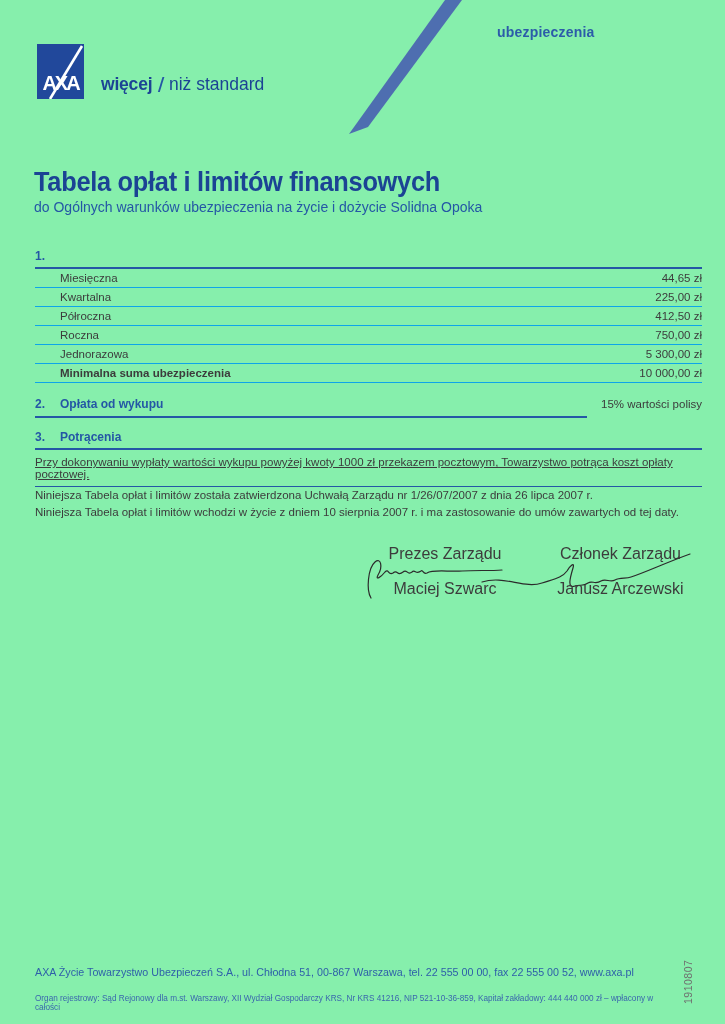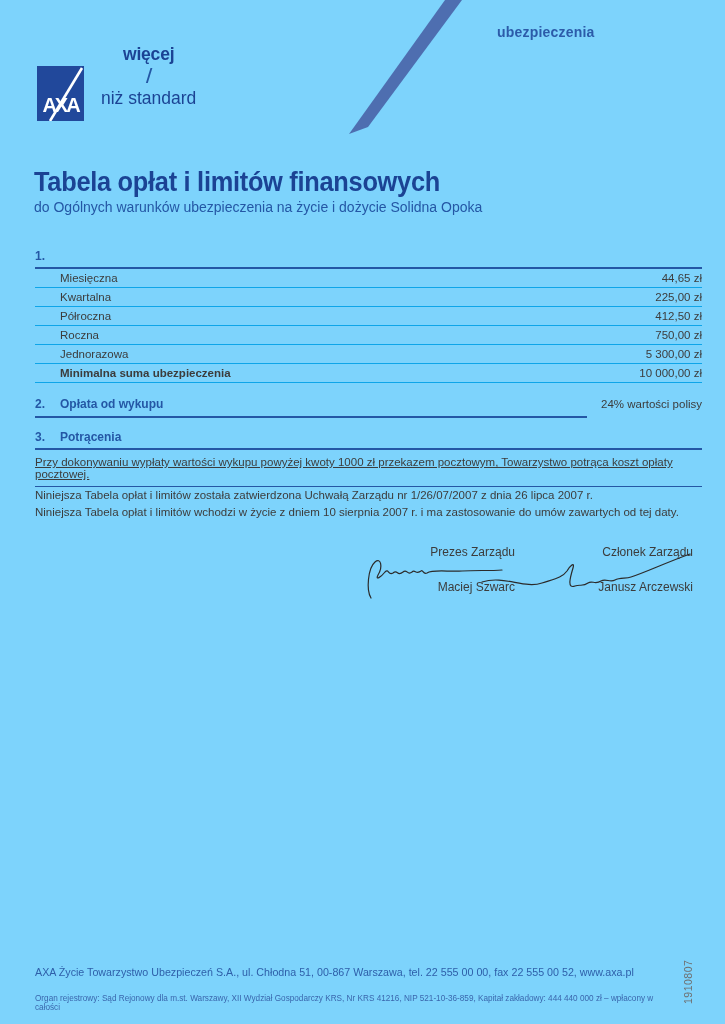--- a/index.html
+++ b/index.html
@@ -1,25 +1,25 @@
 <!DOCTYPE html>
 <html lang="pl"><head>
 <meta charset="utf-8">
 <style>
   * { margin:0; padding:0; box-sizing:border-box; }
   body { background:#ffffff; font-family:"Liberation Sans", sans-serif; }
-  .page { position:relative; width:725px; height:1024px; background:#7dd3fc; overflow:hidden; }
+  .page { position:relative; width:725px; height:1024px; background:#86efac; overflow:hidden; }
 
   
   .stripe-svg { position:absolute; top:0; left:0; }
   .brand-tag { position:absolute; left:497px; top:24px; font-size:14px; font-weight:bold; color:#2c5ba9; letter-spacing:0.2px; }
 
   .logo { position:absolute; left:37px; top:44px; display:flex; align-items:flex-end; }
   .logo-square { position:relative; width:47px; height:55px; background:#21489b; flex:0 0 auto; }
-  .slogan { display:flex; align-items:center; margin-left:17px; margin-bottom:12px; white-space:nowrap;flex-direction:column; }
+  .slogan { display:flex; align-items:flex-start; margin-left:17px; margin-bottom:2px; white-space:nowrap; }
   .slogan .w-bold { font-weight:bold; color:#1b4394; font-size:17.5px; letter-spacing:-0.2px; }
   .slogan .w-slash { color:#2457a5; font-size:20px; font-style:italic; margin:0 5px 0 6px; font-weight:bold; transform:scaleX(0.8); }
   .slogan .w-rest { color:#1b4394; font-size:17.5px; }
 
   
   .doc-title { position:absolute; left:34px; top:167px; font-size:27px; font-weight:bold; color:#1b4394; letter-spacing:-0.3px; transform:scaleX(0.94); transform-origin:left center; white-space:nowrap; }
   .doc-subtitle { position:absolute; left:34px; top:199px; font-size:14px; color:#2457a5; white-space:nowrap; }
 
   
   .sec { position:absolute; left:35px; right:23px; }
@@ -35,21 +35,21 @@
   .sec2-row { display:flex; align-items:baseline; }
   .sec2-left { flex:1; display:flex; border-bottom:2px solid #2457a5; padding-bottom:5px; color:#2457a5; font-weight:bold; font-size:12px; }
   .sec2-value { margin-left:14px; font-size:11.5px; color:#3c3c3c; }
 
   .sec3 { top:430px; }
   .sec3-body { font-size:11.5px; color:#3c3c3c; padding:6px 0 6px; border-bottom:1.5px solid #2457a5;text-decoration:underline; }
 
   .notes { position:absolute; left:35px; top:487px; font-size:11.5px; color:#3c3c3c; line-height:16.5px; }
 
   
-  .sig { position:absolute; top:545px; height:60px; text-align:right; font-size:12px; color:#3c3c3c; }
+  .sig { position:absolute; top:545px; height:60px; text-align:center; font-size:16px; color:#3c3c3c; }
   .sig-left { left:375px; width:140px; }
   .sig-right { left:548px; width:145px; }
   .sig .role { position:absolute; top:0; left:0; width:100%; }
   .sig .name { position:absolute; top:35px; left:0; width:100%; }
   .sig svg { position:absolute; pointer-events:none; }
   .sig-left svg { left:-18px; top:7px; }
   .sig-right svg { left:-68px; top:7px; }
 
   
   .footer { position:absolute; left:35px; top:966px; right:60px; }
@@ -115,21 +115,21 @@
       <span class="val">10 000,00 zł</span>
     </div>
   </section>
 
   <section class="sec sec2">
     <div class="sec2-row">
       <div class="sec2-left">
         <span class="sec-num">2.</span>
         <span class="sec-title">Opłata od wykupu</span>
       </div>
-      <div class="sec2-value">24% wartości polisy</div>
+      <div class="sec2-value">15% wartości polisy</div>
     </div>
   </section>
 
   <section class="sec sec3">
     <div class="sec-head">
       <span class="sec-num">3.</span>
       <span class="sec-title">Potrącenia</span>
     </div>
     <div class="sec3-body">Przy dokonywaniu wypłaty wartości wykupu powyżej kwoty 1000 zł przekazem pocztowym, Towarzystwo potrąca koszt opłaty pocztowej.</div>
   </section>

